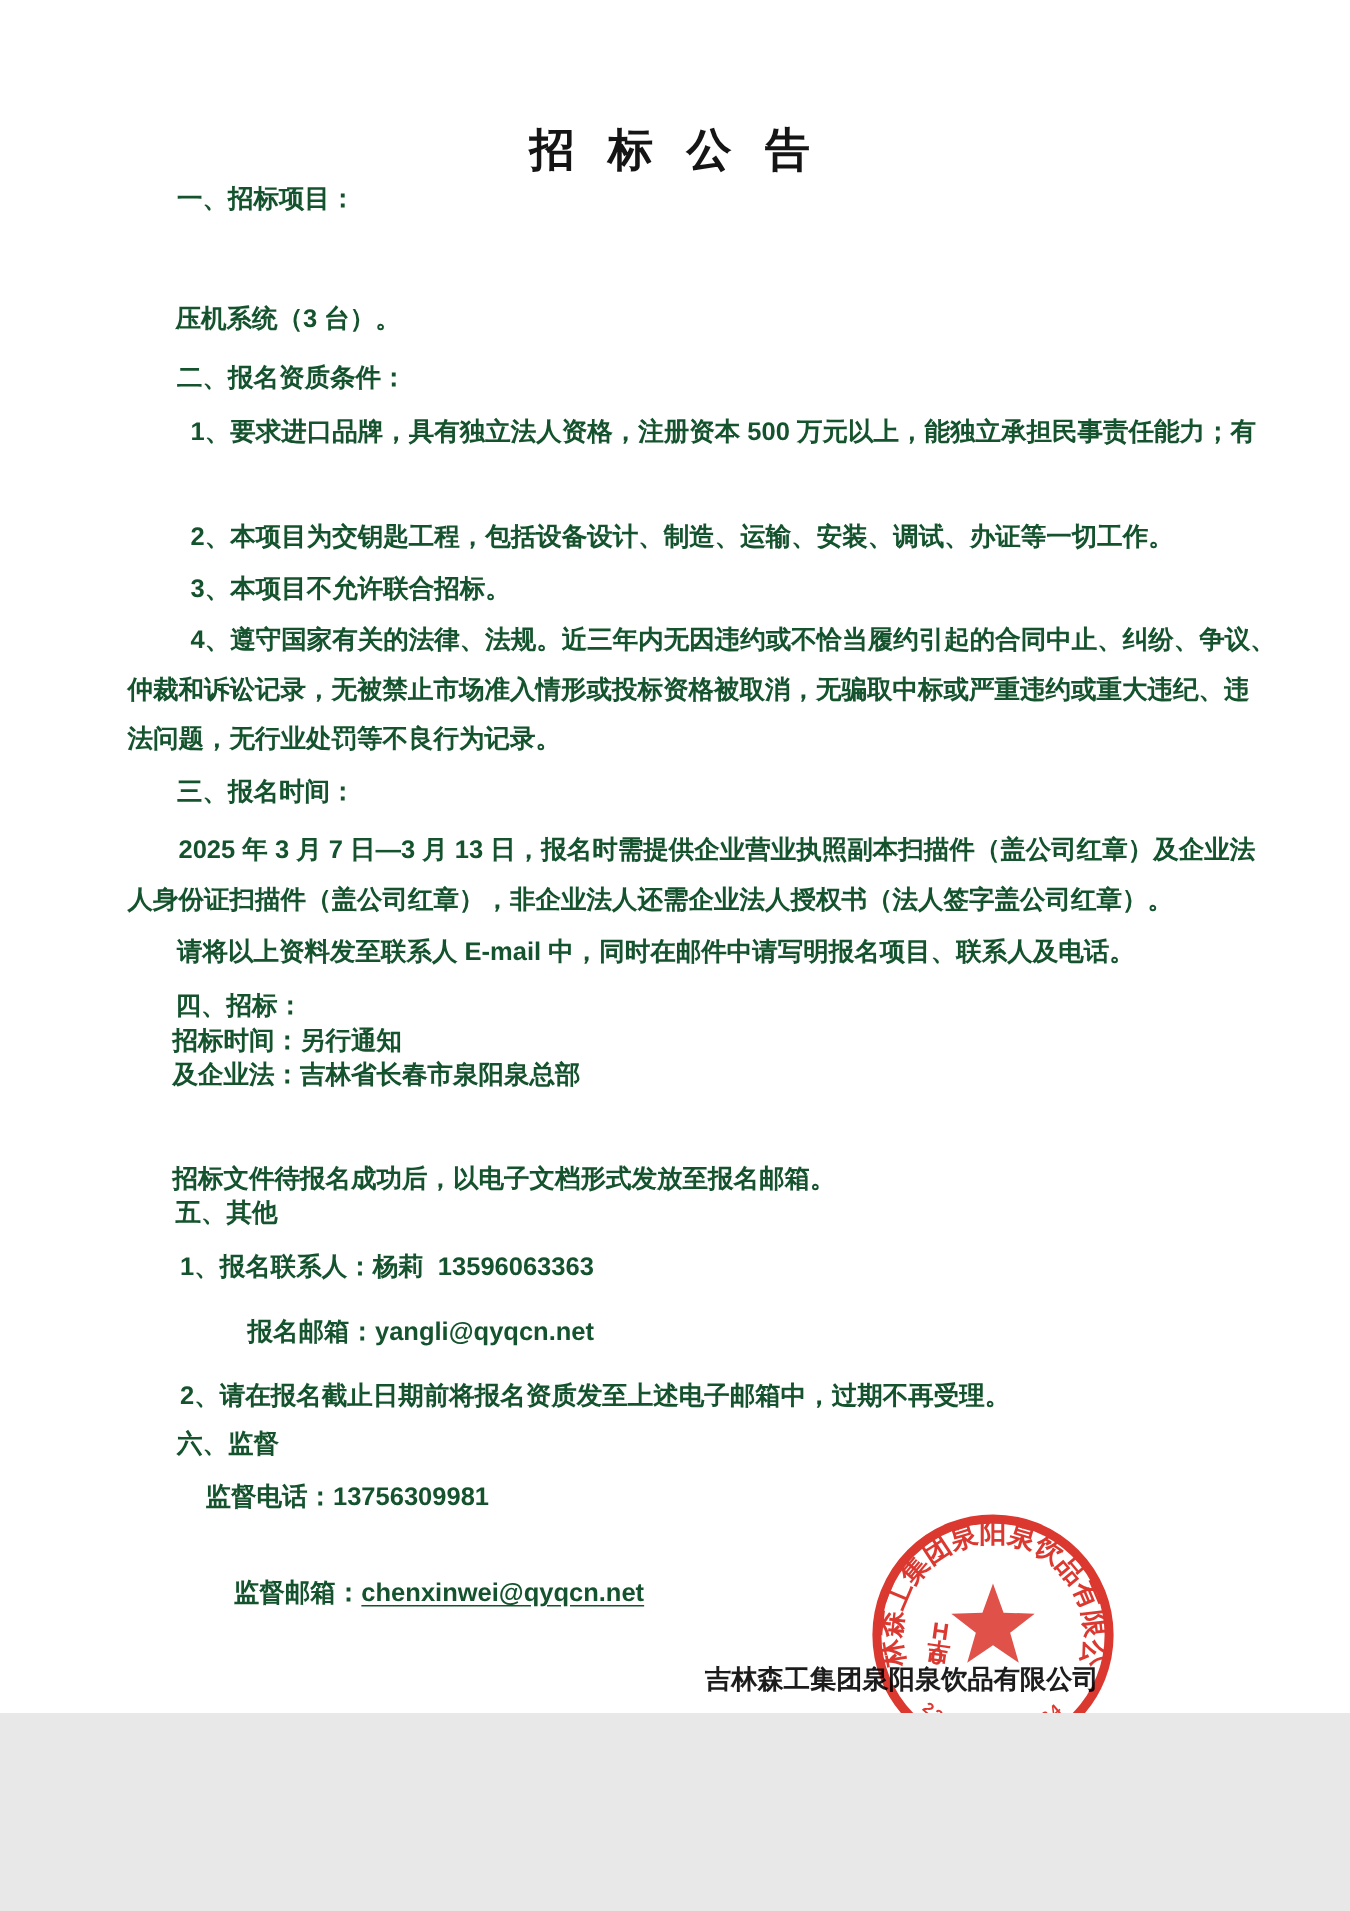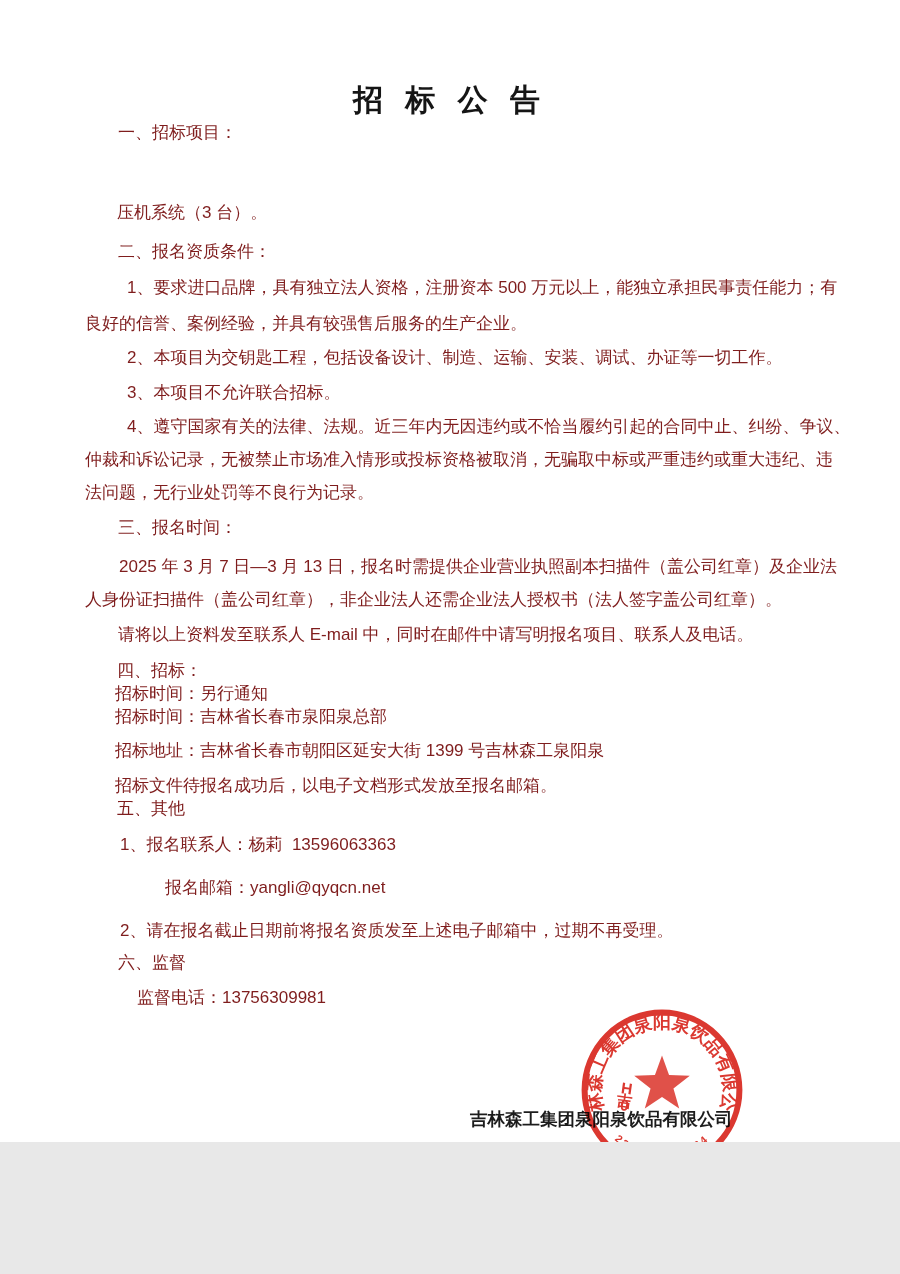--- a/index.html
+++ b/index.html
@@ -6,22 +6,22 @@
   .page{
     position:relative;width:900px;height:1142px;background:#ffffff;
     font-family:"Liberation Sans","DejaVu Sans",sans-serif;color:#1c1c1c;
     overflow:hidden;margin:0 auto;
   }
   .doc-title{
     position:absolute;top:80px;left:0;width:100%;text-align:center;
     font-size:30px;font-weight:700;letter-spacing:7px;color:#151515;
   }
   .ln{
-    position:absolute;font-size:17px;font-weight:400;line-height:20px;
-    white-space:pre;color:#7f1d1d;
+    position:absolute;font-size:17px;font-weight:700;line-height:20px;
+    white-space:pre;color:#14532d;
   }
   .underline{ text-decoration:underline; text-underline-offset:3px; }
   .sig{ position:absolute;font-size:17.5px;font-weight:700;white-space:pre;color:#1c1c1c; }
   .seal{
     position:absolute;left:576px;top:1004px;width:172px;height:172px;
     mix-blend-mode:multiply;opacity:0.92;
   }
   .seal text{ font-family:"Liberation Sans","DejaVu Sans",sans-serif; }
   .seal-side{ writing-mode:vertical-rl; text-orientation:upright; }
   
@@ -42,46 +42,47 @@
 
 <div class="page">
 
   <div class="doc-title">招 标 公 告</div>
 
   <div class="ln" style="left:118px;top:123px">一、招标项目：</div>
   <div class="ln" style="left:117px;top:203px">压机系统（3 台）。</div>
 
   <div class="ln" style="left:118px;top:242px">二、报名资质条件：</div>
   <div class="ln" style="left:127px;top:278px">1、要求进口品牌，具有独立法人资格，注册资本 500 万元以上，能独立承担民事责任能力；有</div>
-  <div class="ln" style="left:85px;top:314px">良好的信誉、案例经验，并具有较强售后服务的生产企业。</div>
   <div class="ln" style="left:127px;top:348px">2、本项目为交钥匙工程，包括设备设计、制造、运输、安装、调试、办证等一切工作。</div>
   <div class="ln" style="left:127px;top:383px">3、本项目不允许联合招标。</div>
   <div class="ln" style="left:127px;top:417px">4、遵守国家有关的法律、法规。近三年内无因违约或不恰当履约引起的合同中止、纠纷、争议、</div>
   <div class="ln" style="left:85px;top:483px">法问题，无行业处罚等不良行为记录。</div>
   <div class="ln" style="left:85px;top:450px">仲裁和诉讼记录，无被禁止市场准入情形或投标资格被取消，无骗取中标或严重违约或重大违纪、违</div>
 
   <div class="ln" style="left:118px;top:518px">三、报名时间：</div>
   <div class="ln" style="left:119px;top:557px">2025 年 3 月 7 日—3 月 13 日，报名时需提供企业营业执照副本扫描件（盖公司红章）及企业法</div>
   <div class="ln" style="left:85px;top:590px">人身份证扫描件（盖公司红章），非企业法人还需企业法人授权书（法人签字盖公司红章）。</div>
   <div class="ln" style="left:118px;top:625px">请将以上资料发至联系人 E-mail 中，同时在邮件中请写明报名项目、联系人及电话。</div>
 
   <div class="ln" style="left:117px;top:661px">四、招标：</div>
   <div class="ln" style="left:115px;top:684px">招标时间：另行通知</div>
-  <div class="ln" style="left:115px;top:707px">招标时间：吉林省长春市泉阳泉总部</div>
-  <div class="ln" style="left:115px;top:741px">招标地址：吉林省长春市朝阳区延安大街 1399 号吉林森工泉阳泉</div>
+  <div class="ln" style="left:115px;top:707px">及企业法：吉林省长春市泉阳泉总部</div>
   <div class="ln" style="left:115px;top:776px">招标文件待报名成功后，以电子文档形式发放至报名邮箱。</div>
 
   <div class="ln" style="left:117px;top:799px">五、其他</div>
   <div class="ln" style="left:120px;top:835px">1、报名联系人：杨莉  13596063363</div>
   <div class="ln" style="left:165px;top:878px">报名邮箱：yangli@qyqcn.net</div>
   <div class="ln" style="left:120px;top:921px">2、请在报名截止日期前将报名资质发至上述电子邮箱中，过期不再受理。</div>
 
   <div class="ln" style="left:118px;top:953px">六、监督</div>
   <div class="ln" style="left:137px;top:988px">监督电话：13756309981</div>
 
+  <div class="ln" style="left:137px;top:1032px">
+    <span>监督邮箱：</span><span class="underline">chenxinwei@qyqcn.net</span>
+  </div>
 
   <div class="sig" style="left:470px;top:1107px">吉林森工集团泉阳泉饮品有限公司</div>
   <div class="sig" style="left:560px;top:1148px">2025 年 3 月 7 日</div>
 
   <svg class="seal" viewBox="0 0 200 200" xmlns="http://www.w3.org/2000/svg">
     <circle cx="100" cy="100" r="90" fill="none" stroke="#d8271e" stroke-width="7"></circle>
     <path id="sealArcTop" d="M 34.7 130.4 A 72 72 0 1 1 165.3 130.4" fill="none"></path>
     <path id="sealArcBottom" d="M 27.5 133.8 A 80 80 0 0 0 172.5 133.8" fill="none"></path>
     <text font-size="21" font-weight="700" fill="#d8271e">
       <textPath href="#sealArcTop" startOffset="50%" text-anchor="middle">吉林森工集团泉阳泉饮品有限公司</textPath>

